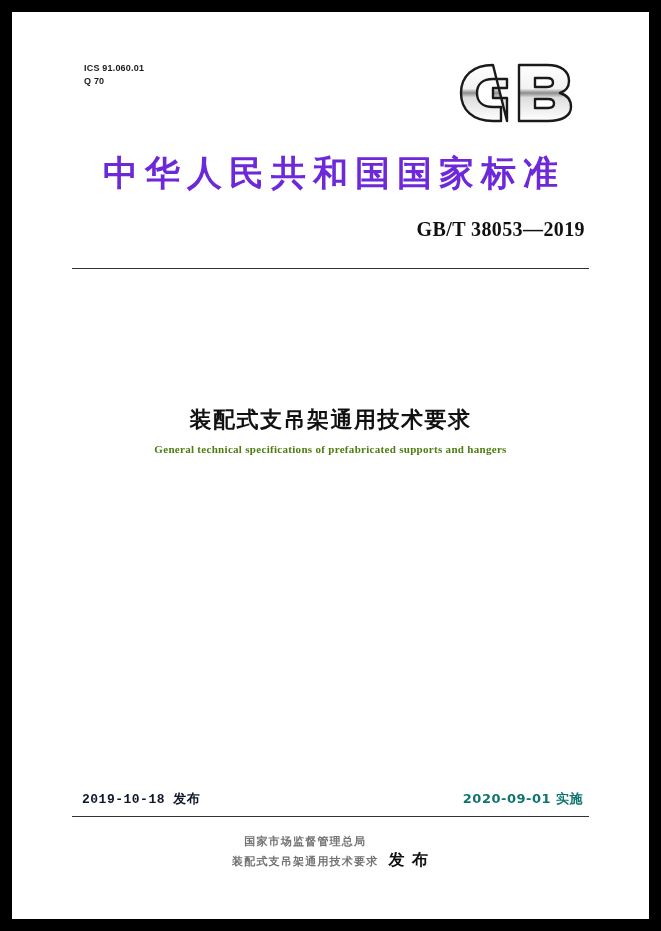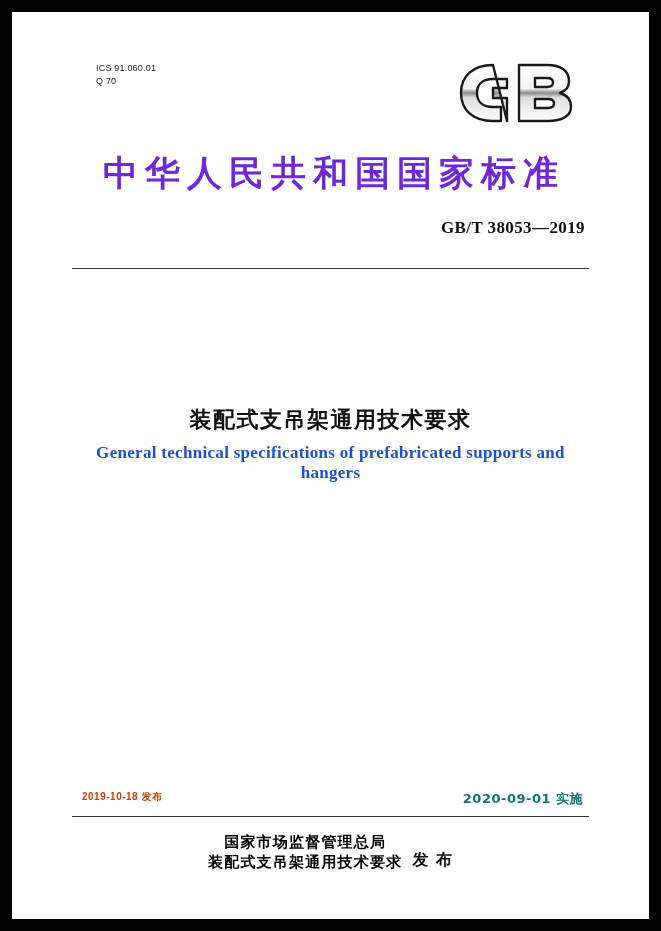--- a/index.html
+++ b/index.html
@@ -26,25 +26,25 @@
     position: absolute;
     left: 60px;
     top: 38px;
     width: 517px;
     height: 825px;
   }
 
   
   .ics-block {
     position: absolute;
-    left: 24px;
+    left: 12px;
     top: 12px;
     font-family: "Liberation Sans", sans-serif;
     font-size: 9px;
-    font-weight: normal;
+    font-weight: bold;
     color: #1a1a1a;
     line-height: 13px;
     letter-spacing: 0.2px;
   }
 
   
   .gb-logo {
     position: absolute;
     right: 8px;
     top: 8px;
@@ -67,21 +67,21 @@
     text-indent: 7px;
     white-space: nowrap;
   }
 
   
   .std-number {
     position: absolute;
     right: 4px;
     top: 168px;
     font-family: "Liberation Serif", serif;
-    font-size: 17px;
+    font-size: 20px;
     font-weight: bold;
     color: #111111;
     letter-spacing: 0.4px;
   }
 
   
   .hr-top {
     position: absolute;
     left: 0;
     top: 218px;
@@ -103,35 +103,35 @@
     color: #111111;
     letter-spacing: 1.5px;
   }
   .doc-subtitle {
     position: absolute;
     left: 0;
     top: 393px;
     width: 517px;
     text-align: center;
     font-family: "Liberation Serif", serif;
-    font-size: 17px;
-    font-weight: bold;
-    color: #1d4ed8;
+    font-size: 11px;
+    font-weight: bold;
+    color: #4d7c0f;
     letter-spacing: 0.3px;
   }
 
   
   .date-issue {
     position: absolute;
     left: 10px;
     top: 740px;
-    font-family: Liberation Sans, sans-serif;
-    font-size: 10px;
-    font-weight: bold;
-    color: #c2410c;
+    font-family: Liberation Mono, monospace;
+    font-size: 13px;
+    font-weight: bold;
+    color: #0f172a;
     letter-spacing: 0.5px;
   }
   .date-effective {
     position: absolute;
     right: 6px;
     top: 740px;
     font-family: "DejaVu Sans", sans-serif;
     font-size: 13px;
     font-weight: bold;
     color: #0f766e;
@@ -152,23 +152,23 @@
     position: absolute;
     left: 0;
     top: 782px;
     width: 517px;
     text-align: center;
   }
   .issuer-lines {
     display: inline-block;
     vertical-align: middle;
     font-family: "DejaVu Sans", sans-serif;
-    font-size: 15px;
-    font-weight: bold;
-    color: #000000;
+    font-size: 11px;
+    font-weight: bold;
+    color: #737373;
     line-height: 20px;
     letter-spacing: 1.2px;
   }
   .issuer-publish {
     display: inline-block;
     vertical-align: bottom;
     margin-left: 10px;
     padding-bottom: 1px;
     font-family: "DejaVu Sans", sans-serif;
     font-size: 16px;

